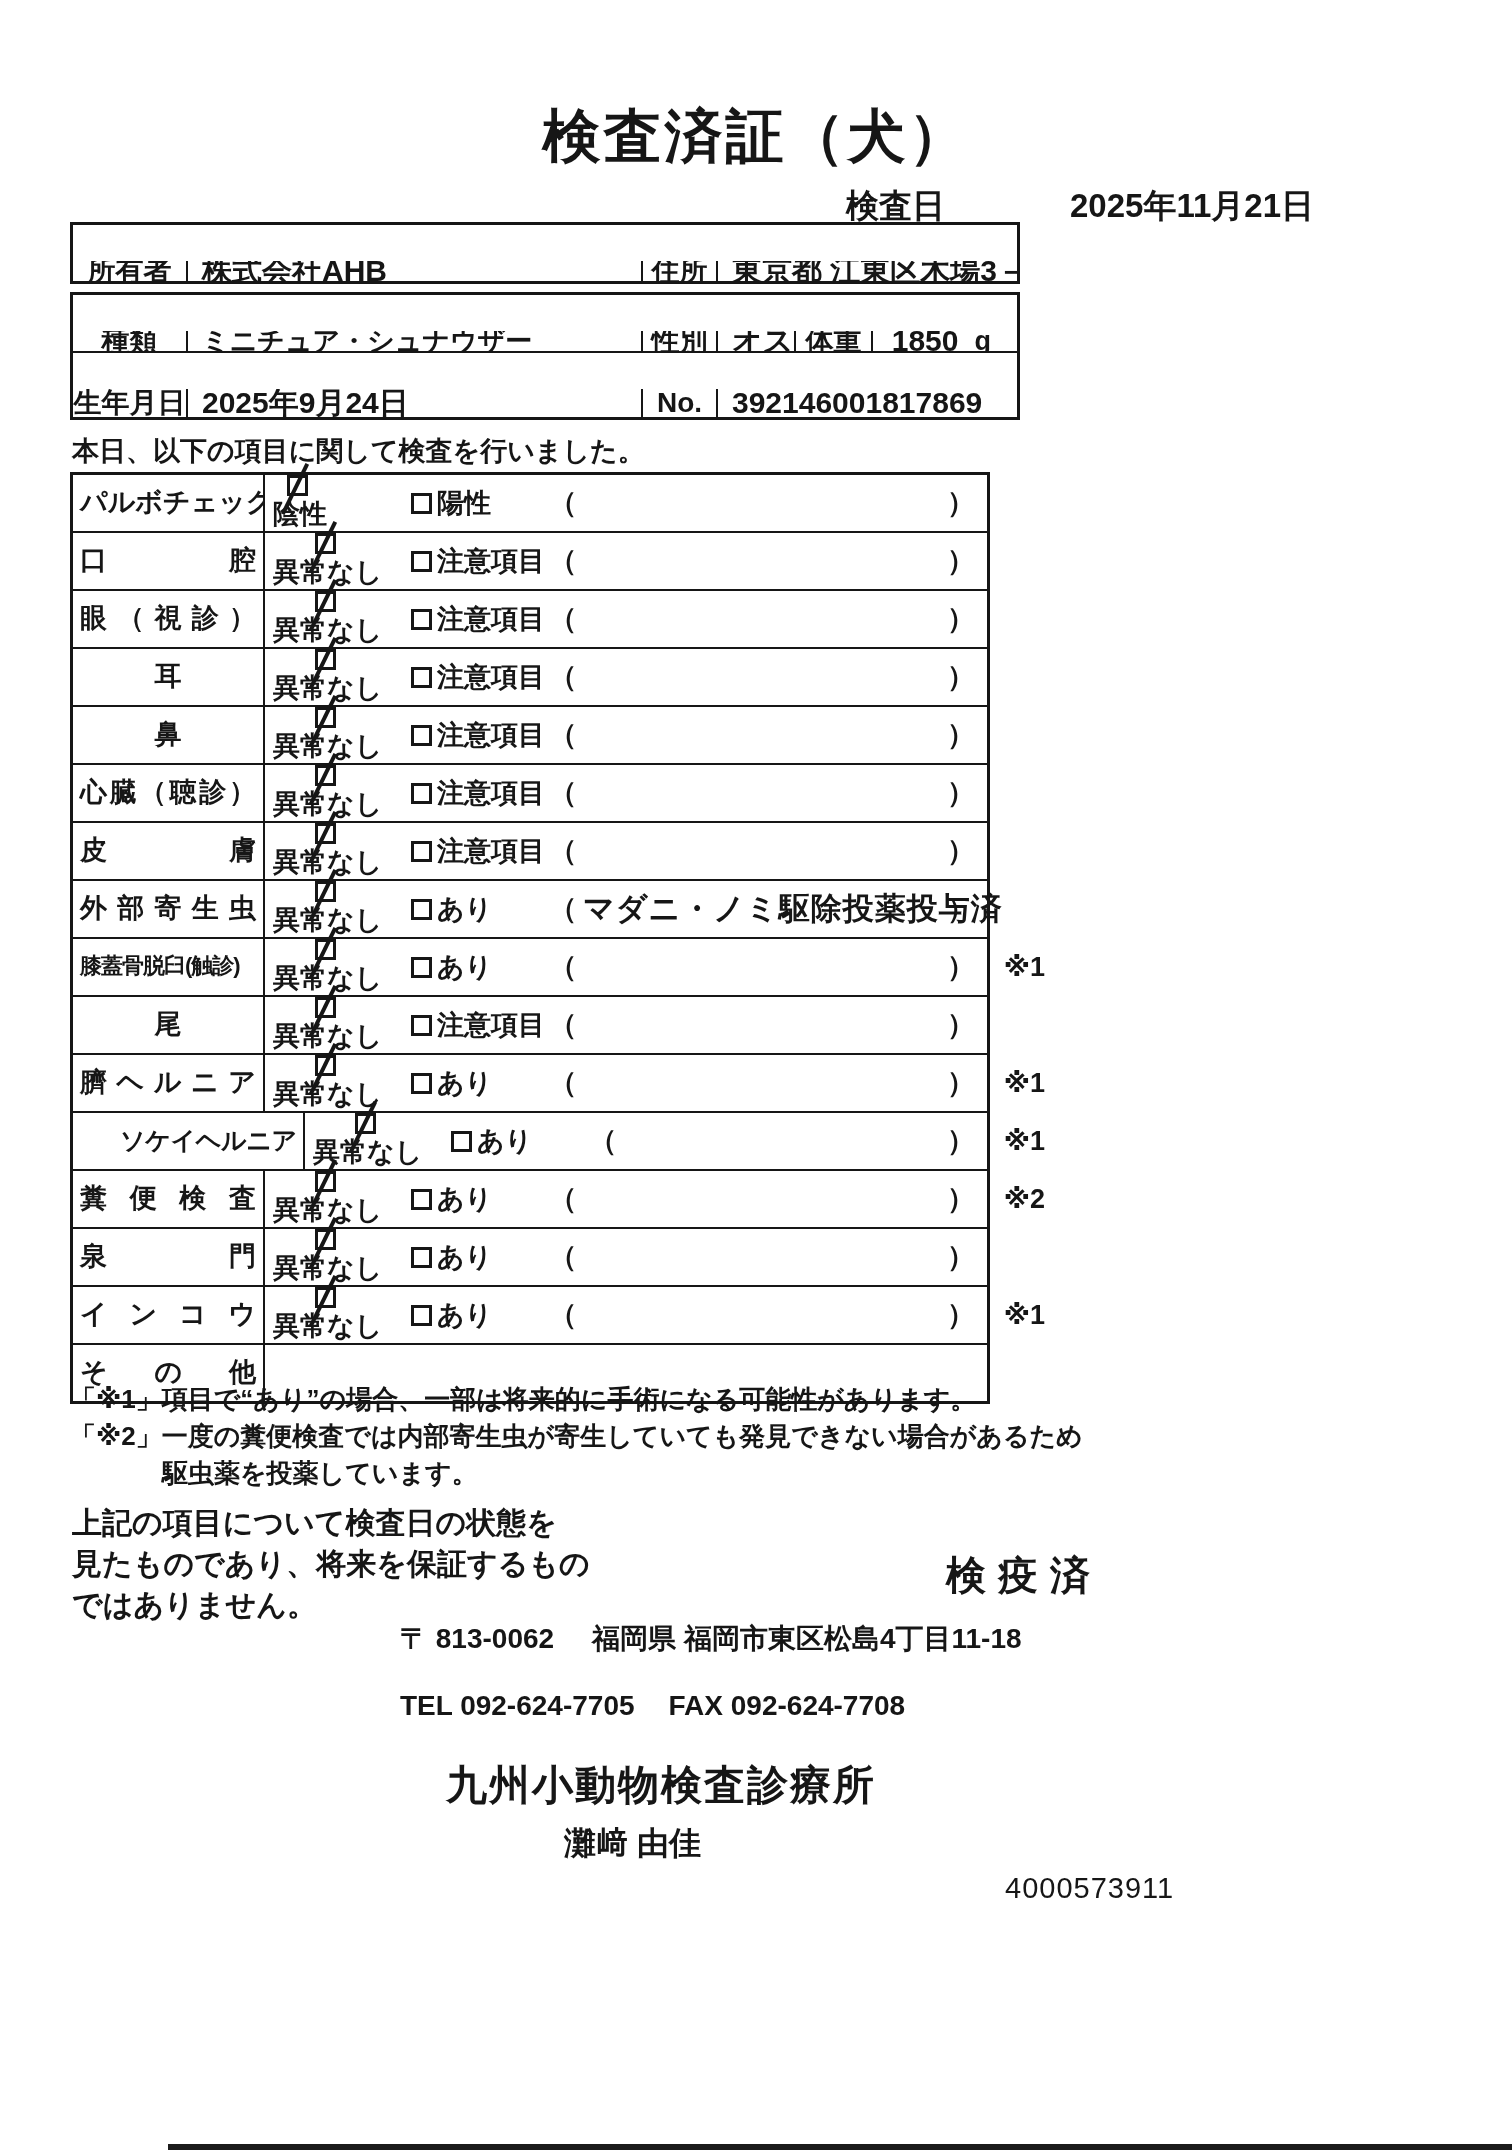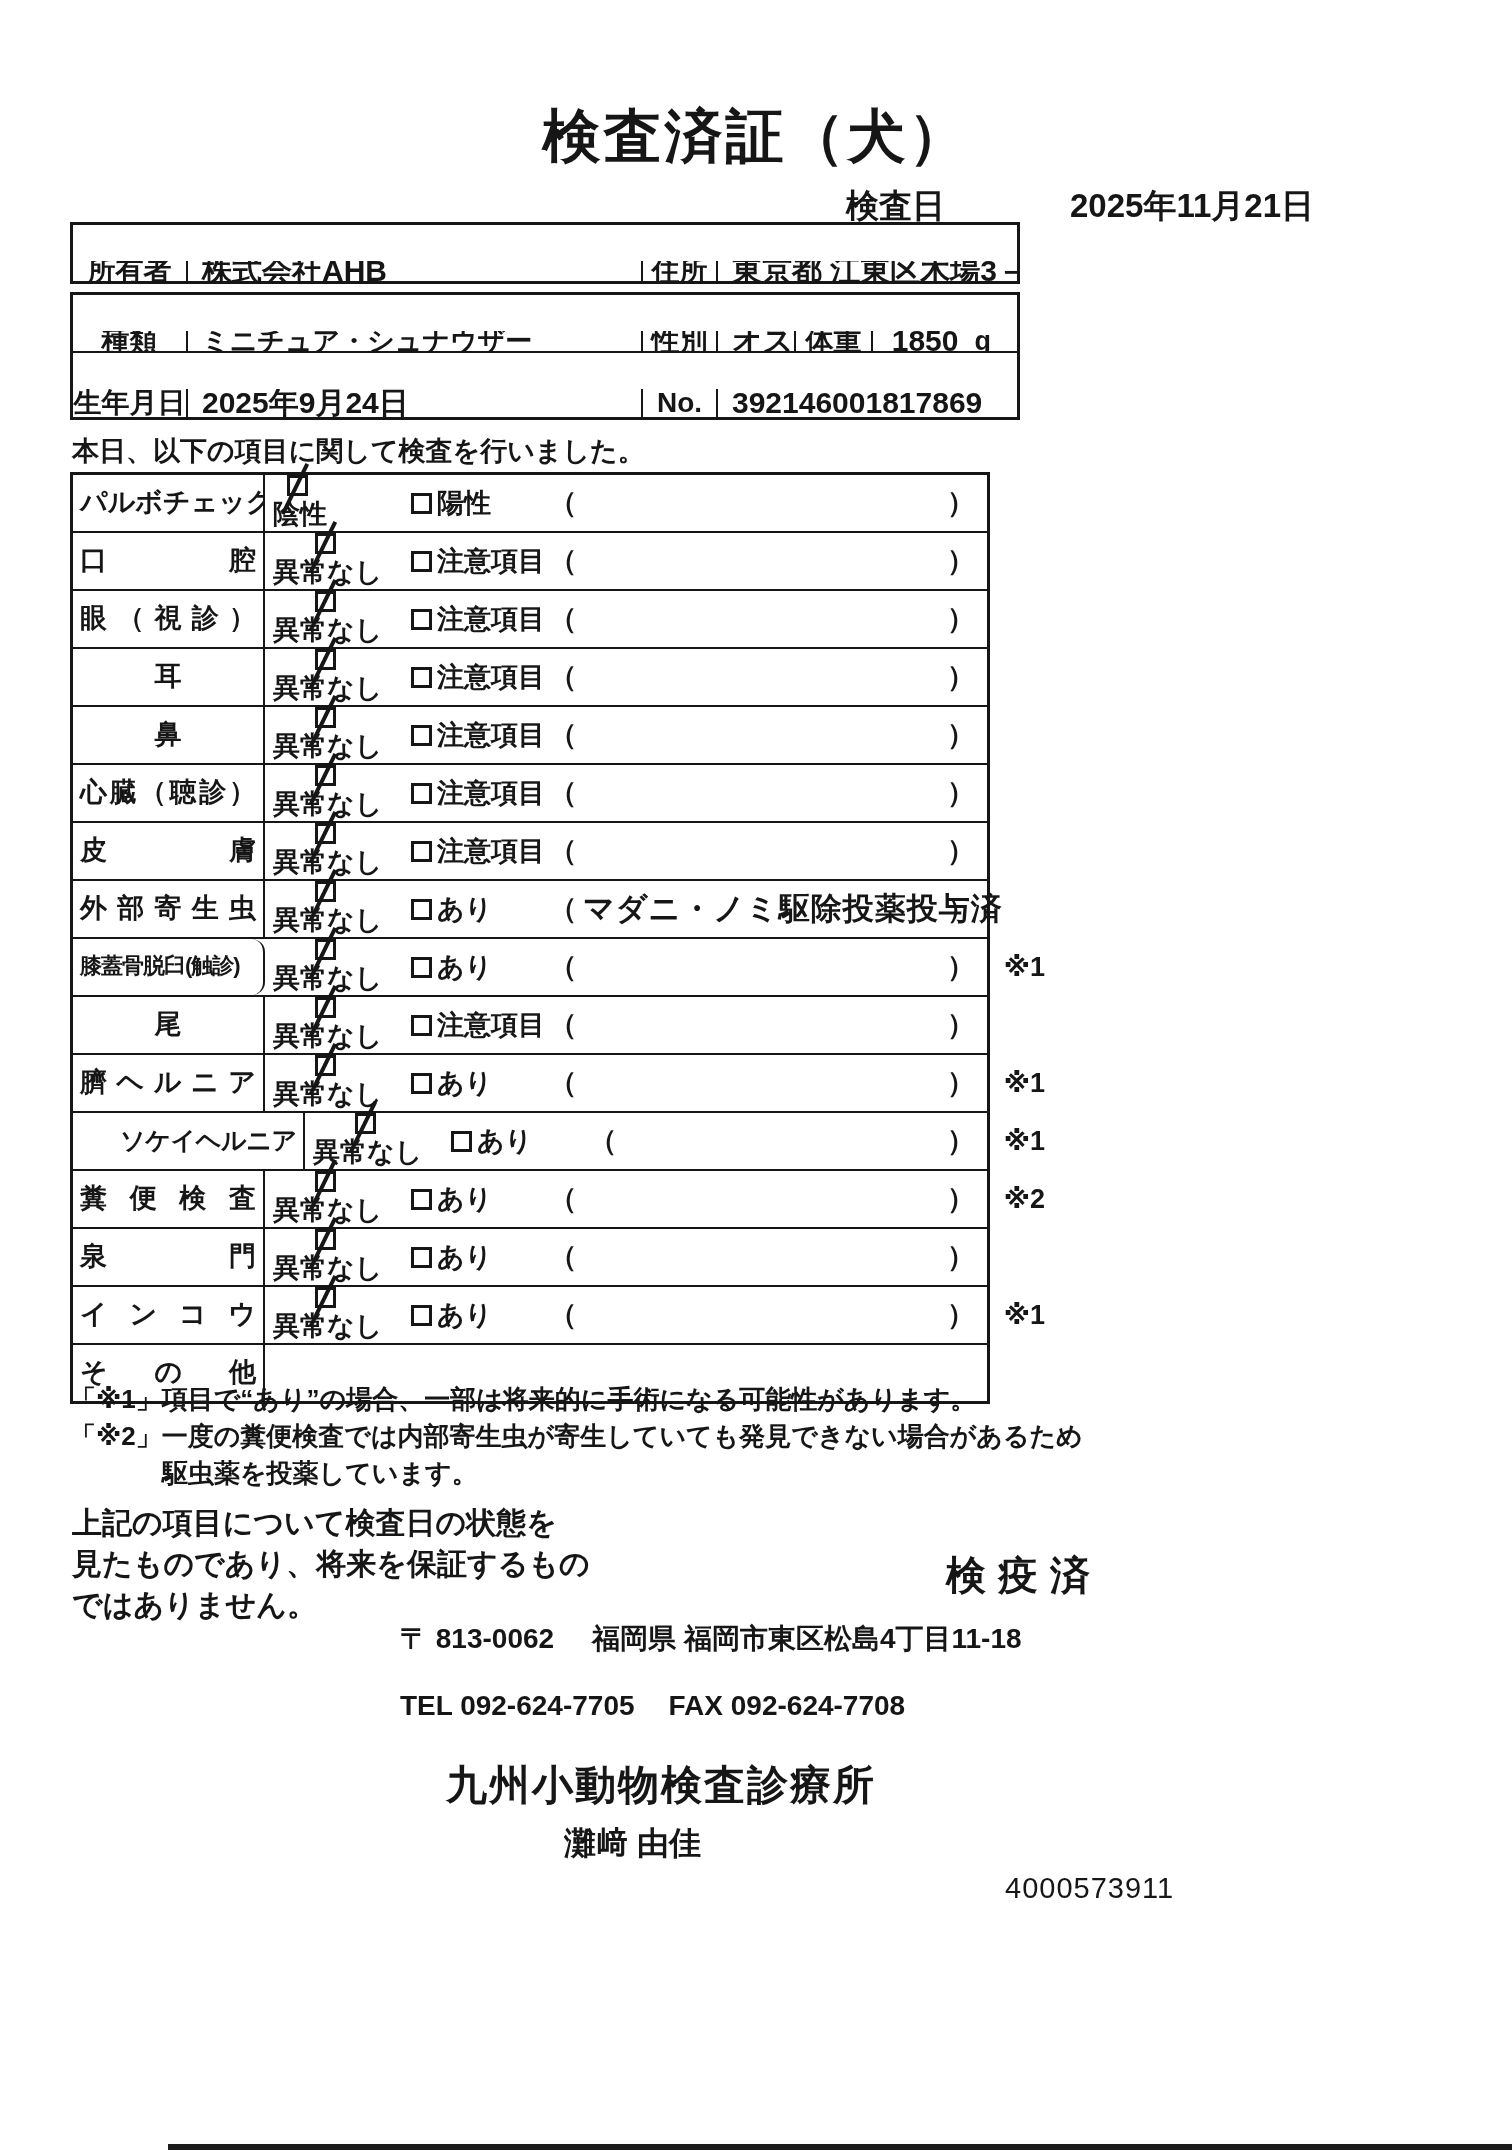--- a/index.html
+++ b/index.html
@@ -43,21 +43,21 @@
 
   
   .chk { top:472px; left:70px; width:920px; }
   .row { display:flex; height:56px; position:relative; }
   .row + .row { border-top:2px solid #161616; }
   .rlabel { width:192px; flex:none; border-right:2px solid #161616; box-sizing:border-box;
             padding:0 7px; font-size:27px; font-weight:600; line-height:54px;
             white-space:nowrap; overflow:hidden; }
   .rlabel.spread { text-align:justify; text-align-last:justify; }
   .rlabel.center { text-align:center; }
-  .rlabel.plain  { font-size:22px; letter-spacing:-1px;border-radius:13px; }
+  .rlabel.plain  { font-size:22px; letter-spacing:-1px; }
   .row:nth-child(12) .rlabel { font-size:25px; letter-spacing:-1px;margin-left:40px; }
   .content { flex:1; position:relative; }
   .opt { position:absolute; top:0; height:100%; display:flex; align-items:center;
          font-size:27px; font-weight:600; white-space:nowrap; }
   .opt1 { left:8px;flex-direction:column; } .opt2 { left:146px; }
   .cb { width:21px; height:21px; border:3px solid #161616; display:inline-block; position:relative;
         margin-right:5px; box-sizing:border-box; flex:none; }
   .slash { position:absolute; left:3px; top:-17px; width:4px; height:56px; background:#161616;
            transform:rotate(26deg); }
   .po { position:absolute; left:284px; top:0; height:100%; display:flex; align-items:center; font-size:28px; font-weight:600; }

